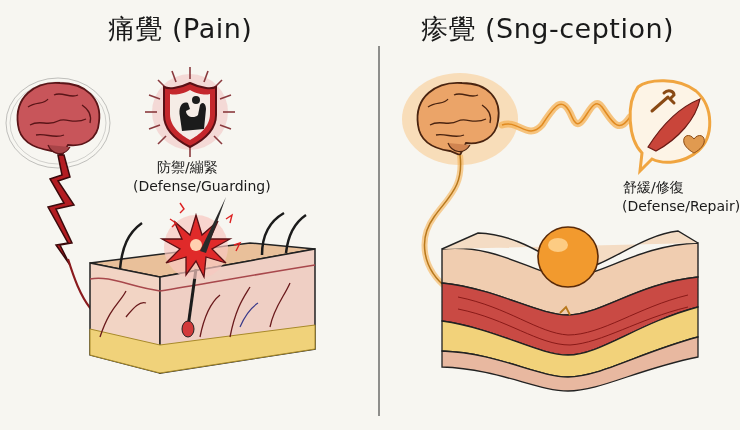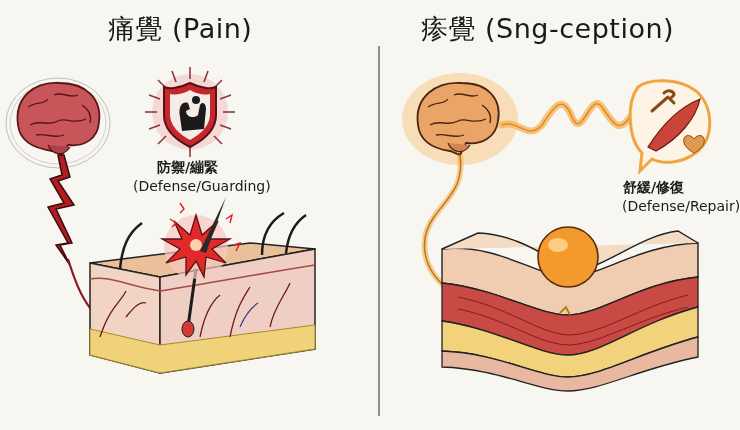--- a/index.html
+++ b/index.html
@@ -16,21 +16,21 @@
   .divider {
     position: absolute; left: 378px; top: 46px; width: 2px; height: 370px;
     background: #8e8e8b;
   }
   .title {
     position: absolute; top: 4px; font-size: 27px; font-weight: normal;
     white-space: nowrap; letter-spacing: 0.5px;
   }
   .left .title { left: 108px; }
   .right .title { left: 43px; }
-  .label-cn { position: absolute; font-size: 14px; font-weight: bold; white-space: nowrap; }
+  .label-cn { position: absolute; font-size: 14px; font-weight: normal; white-space: nowrap; }
   .label-en { position: absolute; font-size: 14px; white-space: nowrap; }
   .caption { position: absolute; top: 398px; font-size: 19px; white-space: nowrap; }
   .left .caption { left: 17px; }
   .right .caption { left: 70px; }
   svg.art { position: absolute; left: 0; top: 0; }
 </style>
 </head>
 <body>
 
 <div class="divider"></div>

